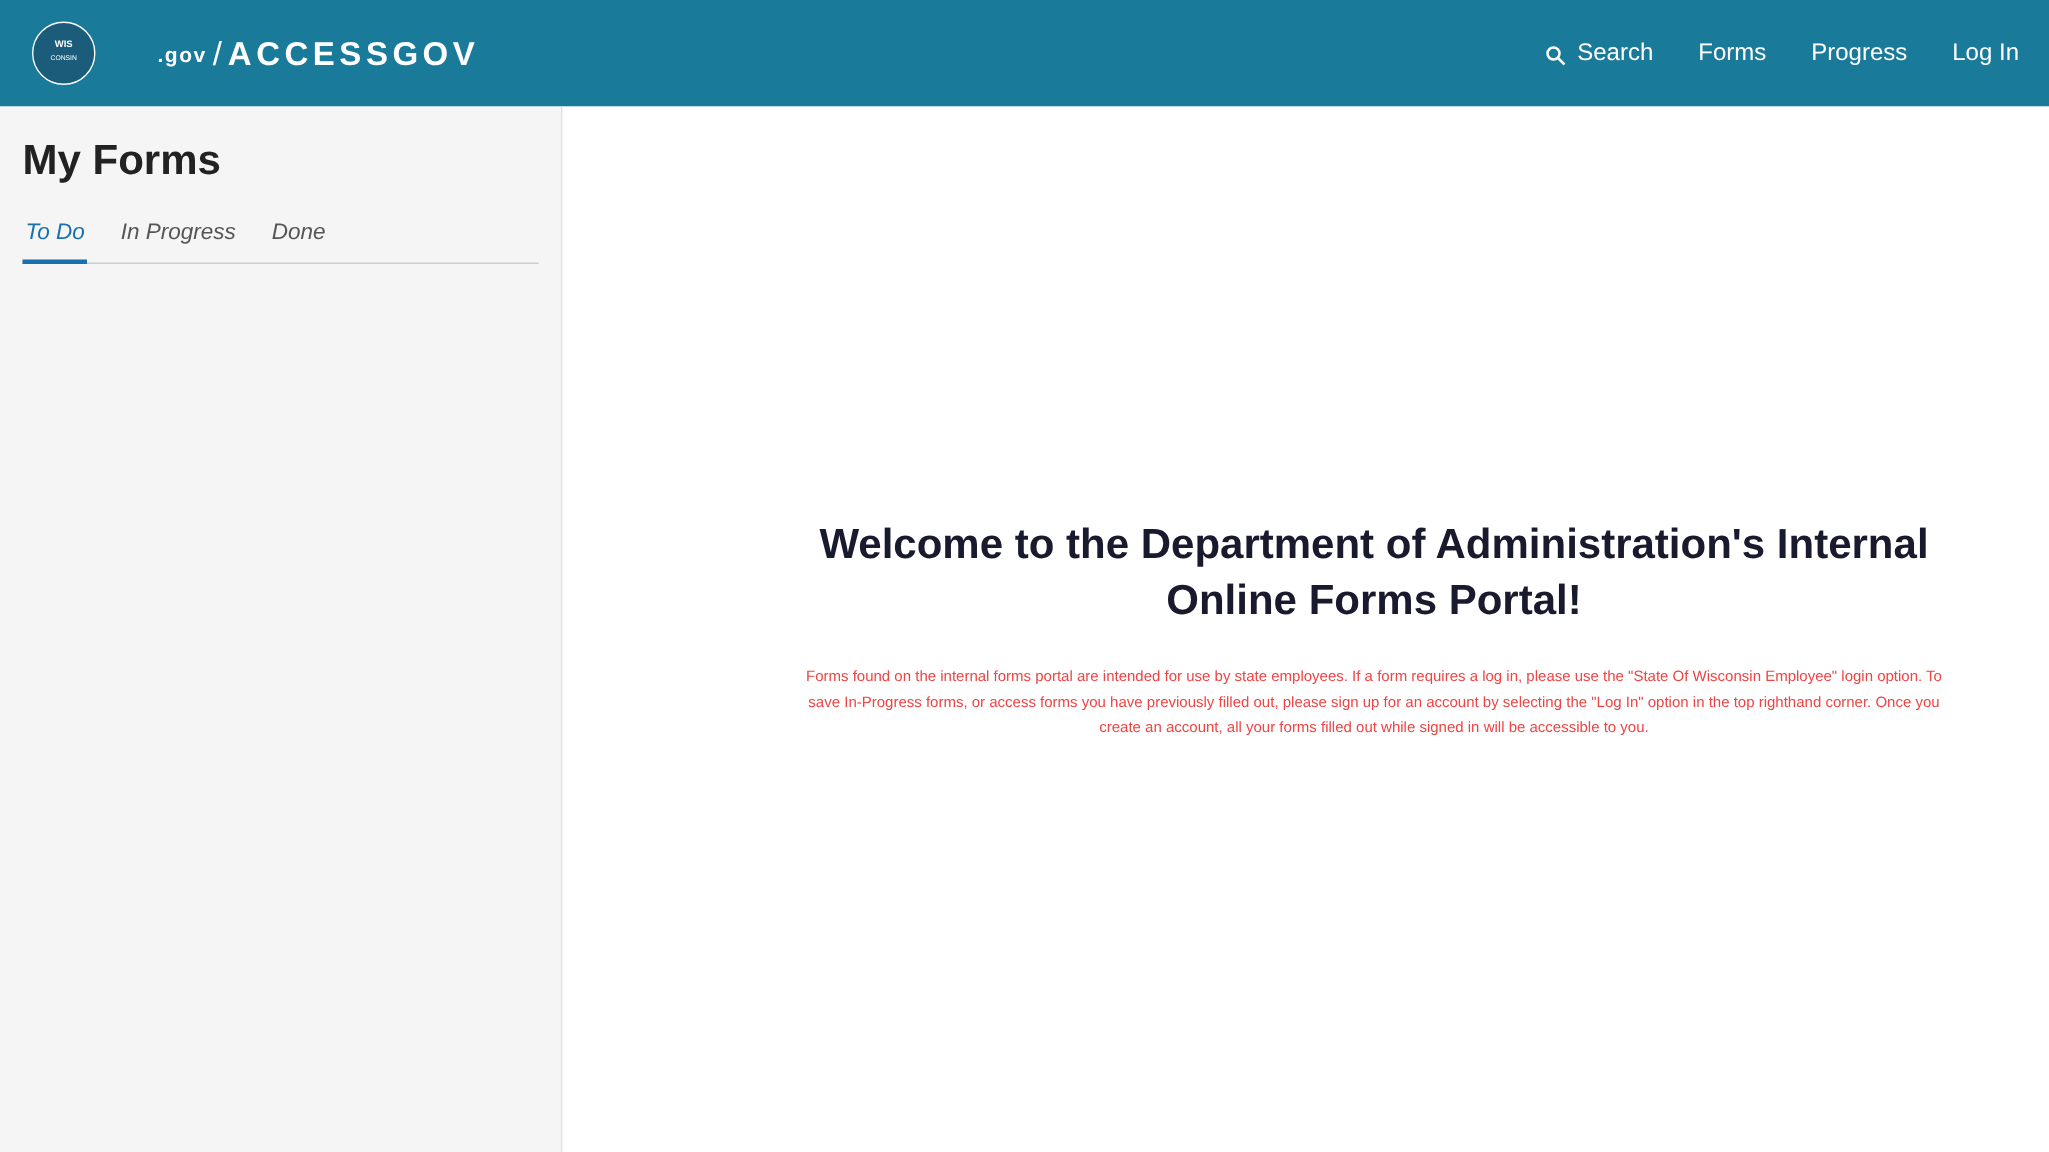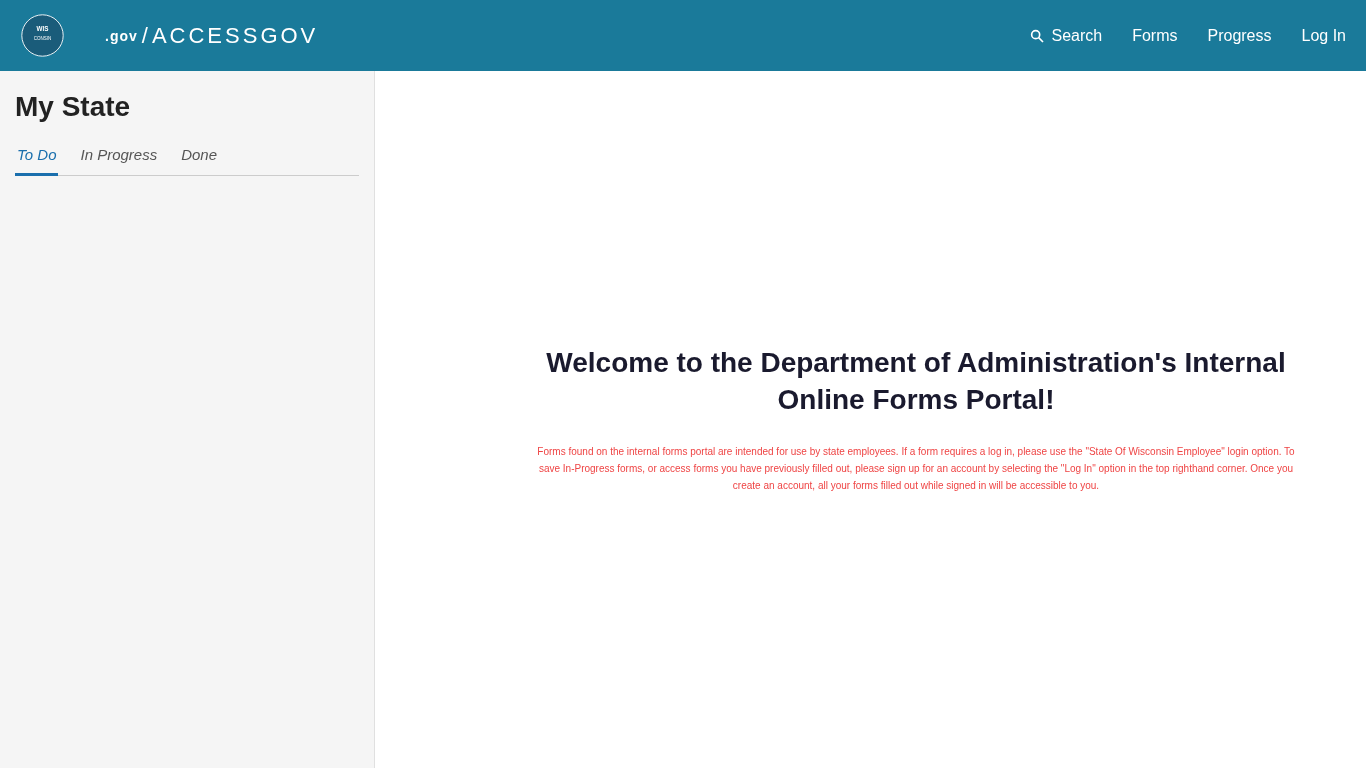--- a/index.html
+++ b/index.html
@@ -47,37 +47,37 @@
 
     .logo-separator {
       color: white;
       font-size: 22px;
       margin: 0 4px;
     }
 
     .logo-access {
       color: white;
       font-size: 22px;
-      font-weight: normal;
+      font-weight: bold;
       letter-spacing: 3px;
     }
 
     .nav-area {
       display: flex;
       align-items: center;
       gap: 30px;
     }
 
     .nav-link {
       color: white;
       text-decoration: none;
       font-size: 16px;
       cursor: pointer;
       display: flex;
-      align-items: center;
+      align-items: flex-end;
       gap: 6px;
     }
 
     .search-icon-svg {
       width: 16px;
       height: 16px;
     }
 
     
     .main-layout {
@@ -200,21 +200,21 @@
     </a>
     <a class="nav-link" href="#">
       <span>Log In</span>
     </a>
   </nav>
 </header>
 
 <div class="main-layout">
 
   <aside class="sidebar">
-    <h1 class="page-title">My State</h1>
+    <h1 class="page-title">My Forms</h1>
 
     <div class="tabs">
       <a class="tab active" href="#">
         <span>To Do</span>
       </a>
       <a class="tab" href="#">
         <span>In Progress</span>
       </a>
       <a class="tab" href="#">
         <span>Done</span>

